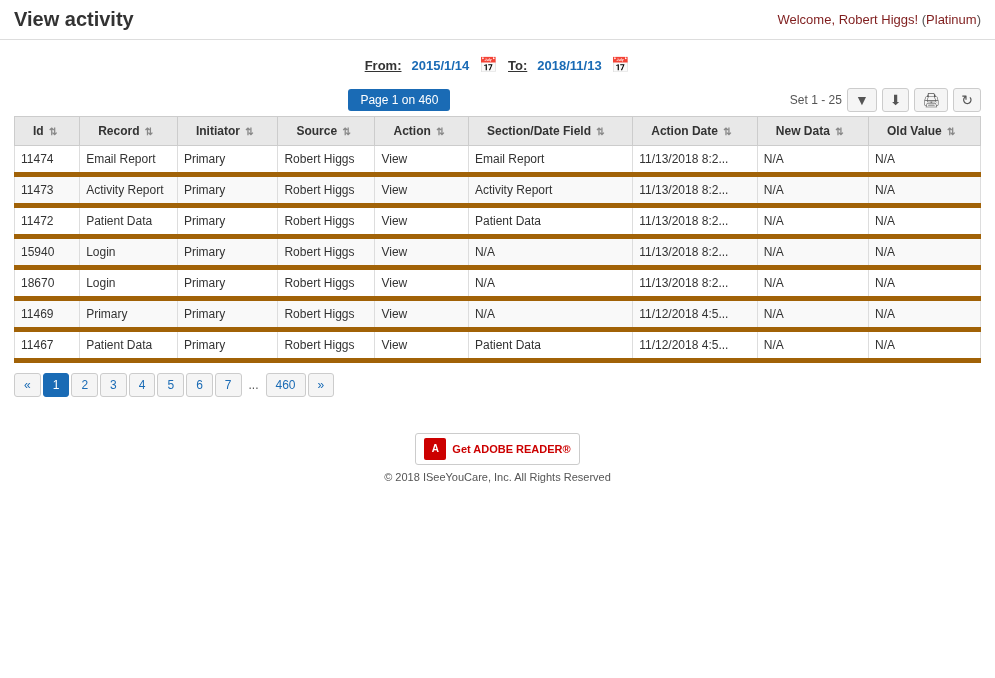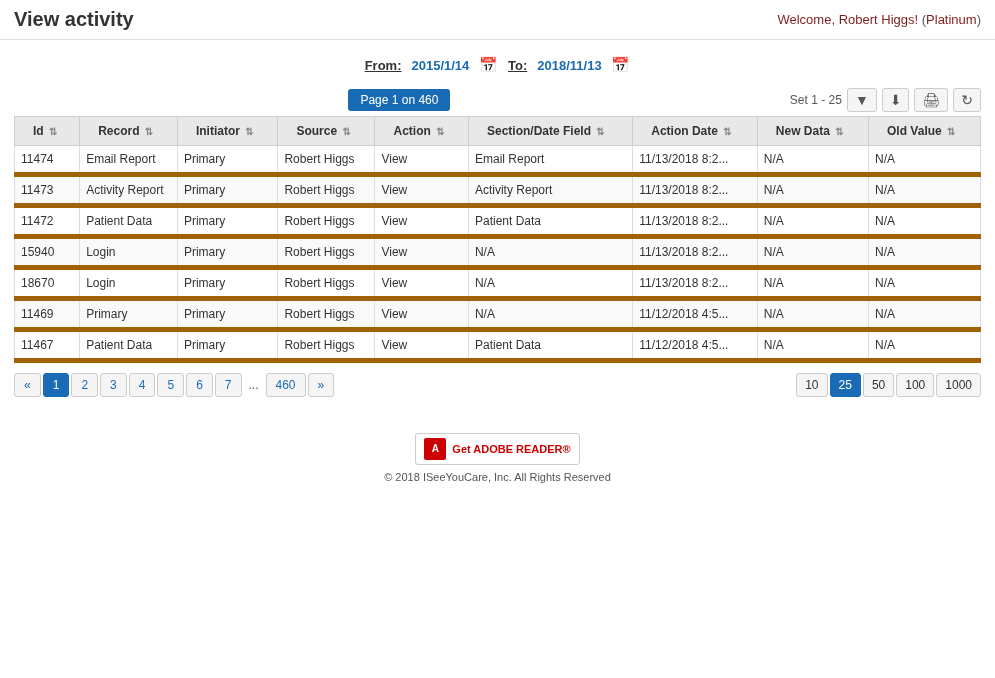--- a/index.html
+++ b/index.html
@@ -307,27 +307,20 @@
       <button class="page-btn">2</button>
       <button class="page-btn">3</button>
       <button class="page-btn">4</button>
       <button class="page-btn">5</button>
       <button class="page-btn">6</button>
       <button class="page-btn">7</button>
       <span class="page-dots">...</span>
       <button class="page-btn">460</button>
       <button class="page-btn">»</button>
     </div>
-    <div class="per-page-group">
-      <button class="per-page-btn">10</button>
-      <button class="per-page-btn active">25</button>
-      <button class="per-page-btn">50</button>
-      <button class="per-page-btn">100</button>
-      <button class="per-page-btn">1000</button>
-    </div>
   </div>
 
 </div>
 
 <div class="footer">
   <div>
     <span class="adobe-badge">
       <span class="adobe-icon">A</span>
       <span>Get ADOBE READER®</span>
     </span>

